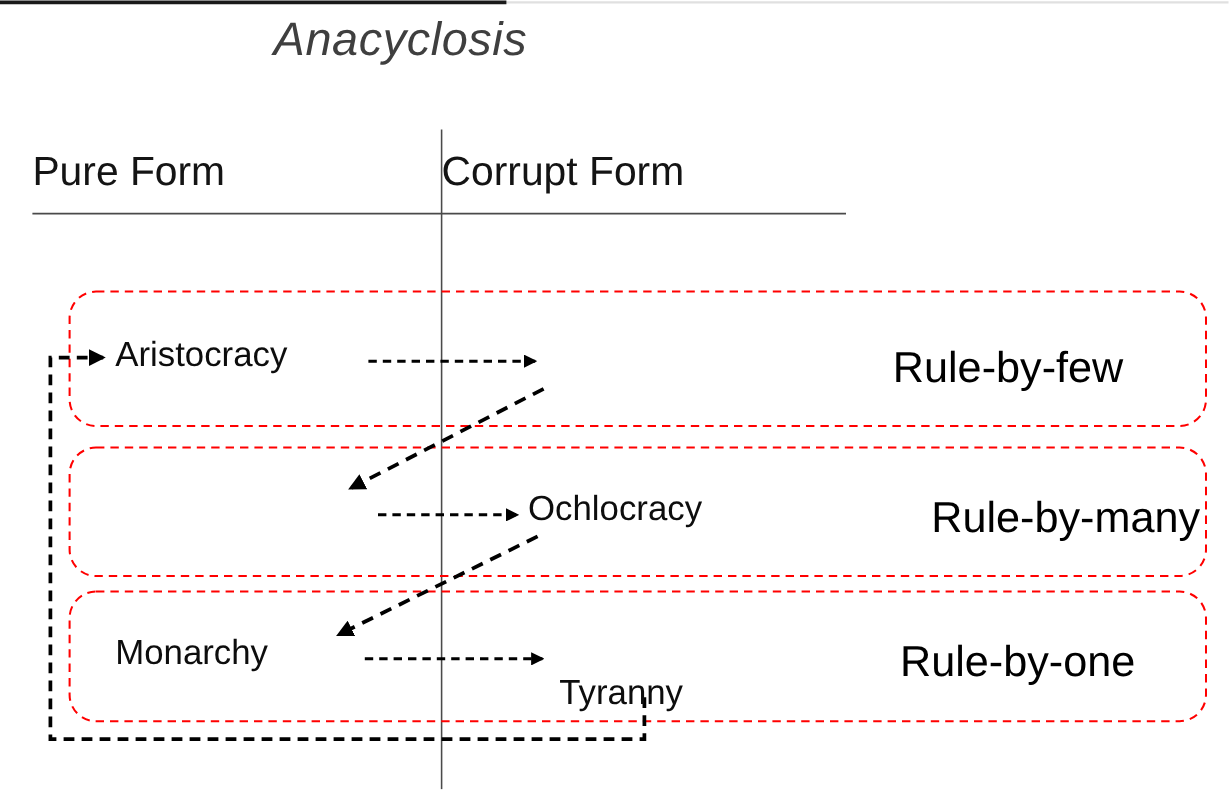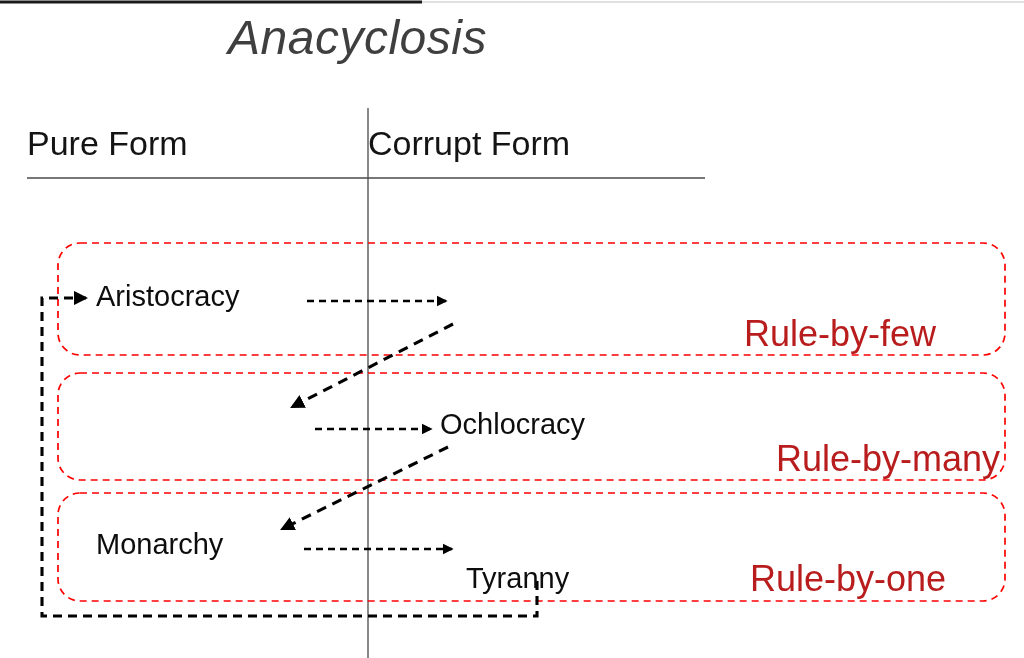--- a/index.html
+++ b/index.html
@@ -7,25 +7,25 @@
     position:relative;
     width:1024px;height:658px;
     background:#ffffff;
     overflow:hidden;
     font-family:"Liberation Sans", sans-serif;
     color:#111111;
   }
   #lines-layer{position:absolute;left:0;top:0;width:1024px;height:658px;}
   .lbl{position:absolute;white-space:nowrap;line-height:1;}
   .title{
-    font-size:48px;font-style:italic;color:#3f3f3f;letter-spacing:0.5px;
+    font-size:39px;font-style:italic;color:#3f3f3f;letter-spacing:0.5px;
   }
   .col-header{font-size:34px;color:#141414;}
   .word{font-size:29px;color:#0d0d0d;}
-  .rule-word{font-size:36px;color:#b91c1c;margin-top:28px;}
+  .rule-word{font-size:36px;color:#000000;}
 </style>
 </head>
 <body>
 
 <div id="stage">
 
   <svg id="lines-layer" width="1024" height="658" viewBox="0 0 1024 658">
     <defs>
       <marker id="ah" viewBox="0 0 10 10" refX="8.5" refY="5" markerWidth="4.6" markerHeight="4.6" orient="auto-start-reverse">
         <path d="M0,0 L10,5 L0,10 z" fill="#000000"></path>

